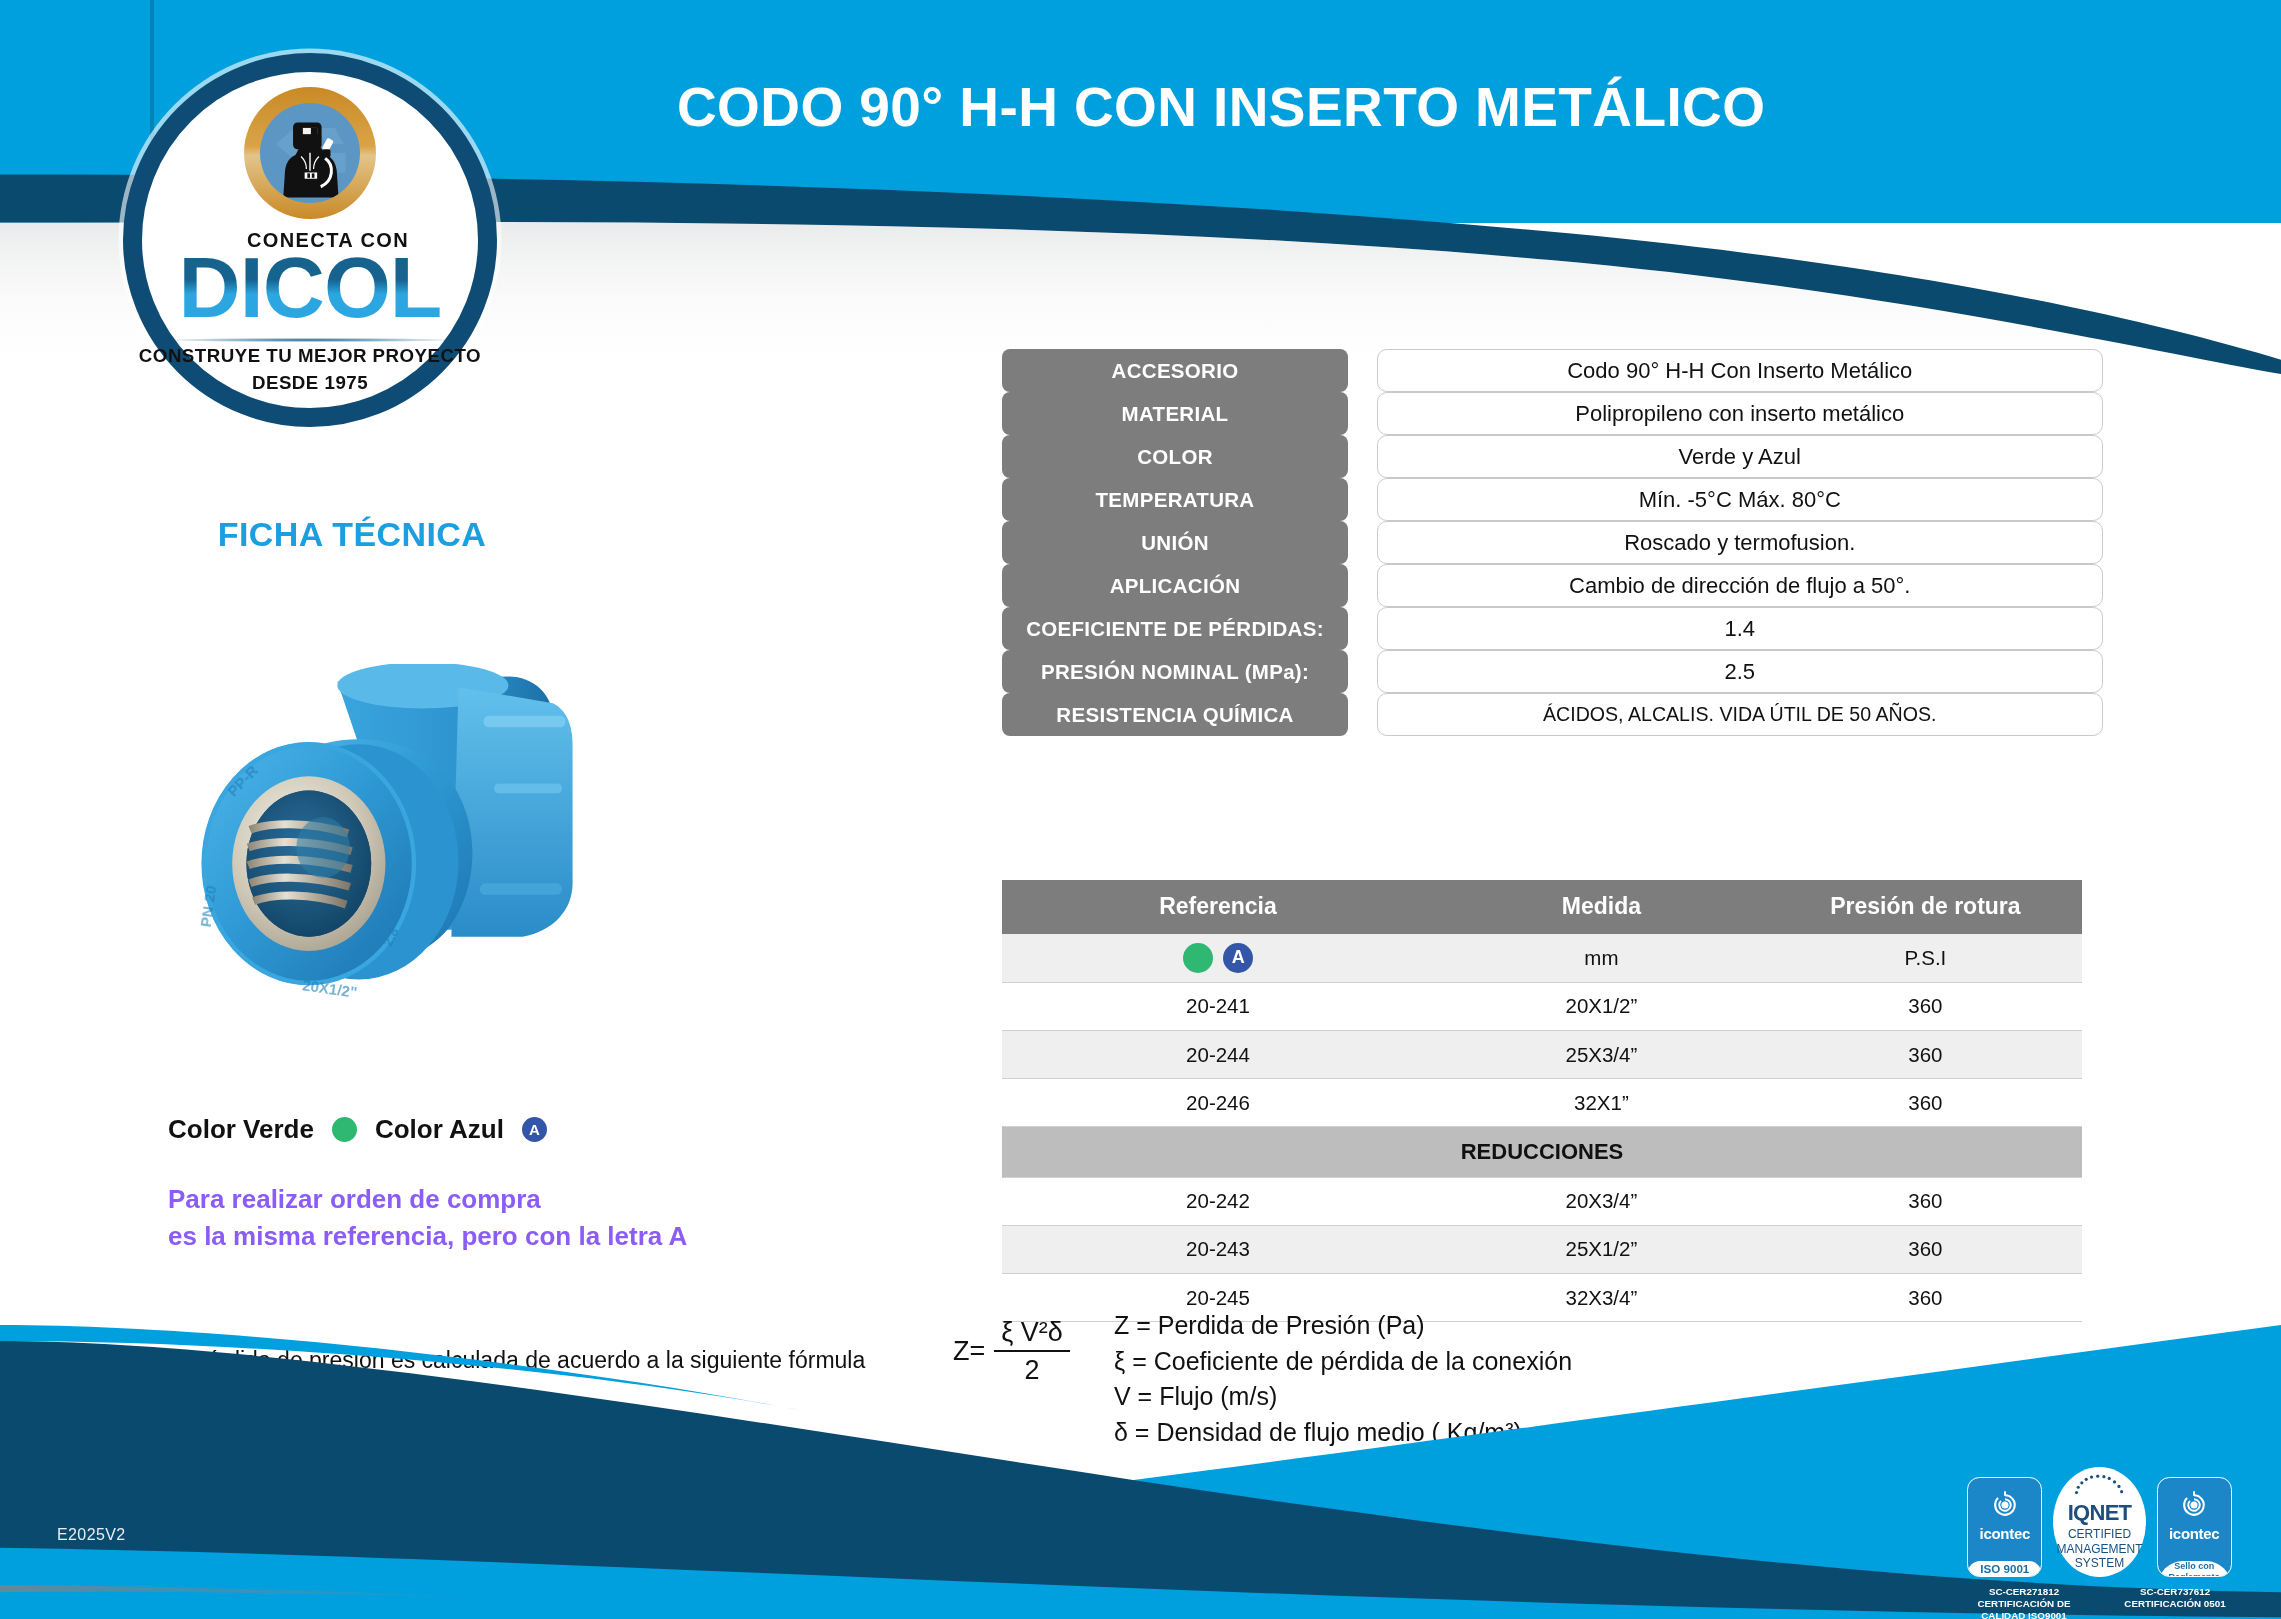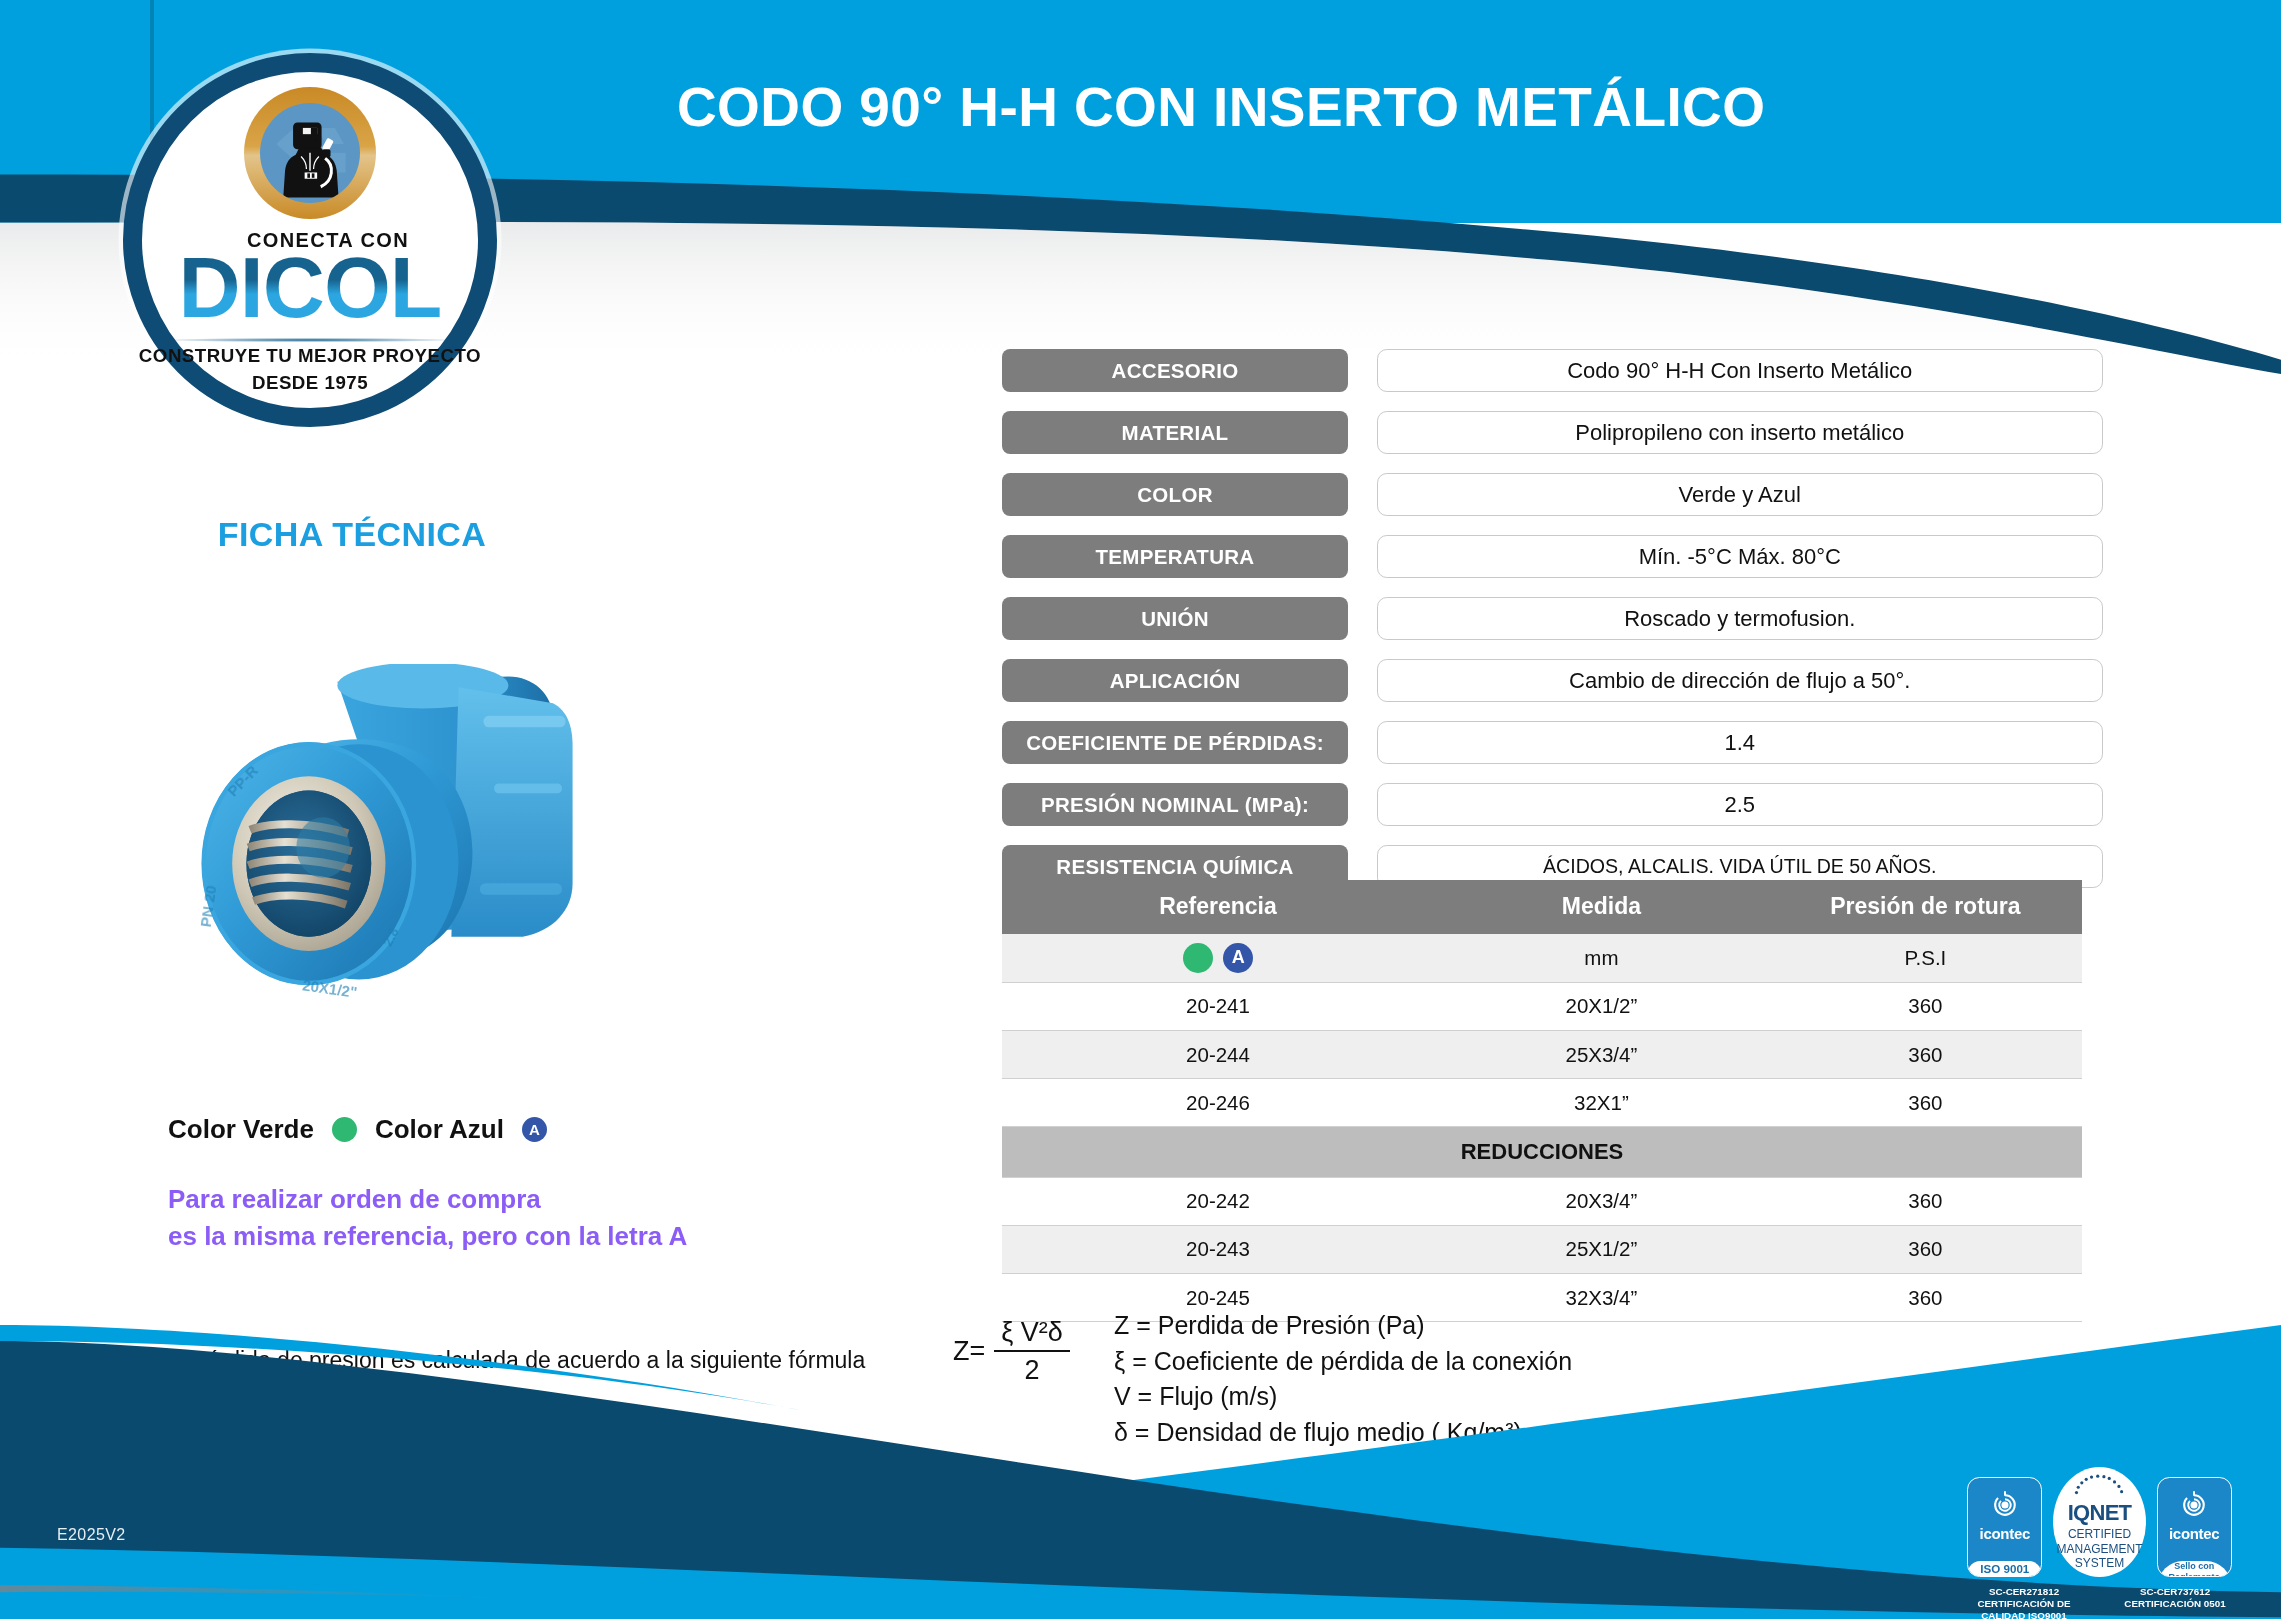--- a/index.html
+++ b/index.html
@@ -136,21 +136,21 @@
     font-size: 23px; color: #111;
   }
 
   
   .spec-table {
     position: absolute; left: 1002px; top: 349px;
     width: 1101px;
   }
   .spec-row {
     display: flex; align-items: center;
-    margin-bottom: 19px; height: 43px;
+    margin-bottom: 0; height: 43px;
   }
   .spec-label {
     width: 346px; height: 100%;
     background: #7d7d7d; border-radius: 8px;
     color: #ffffff; font-weight: bold; font-size: 20.5px;
     display: flex; align-items: center; justify-content: center;
     letter-spacing: 0.3px;
   }
   .spec-gap { width: 28.5px; }
   .spec-value {

